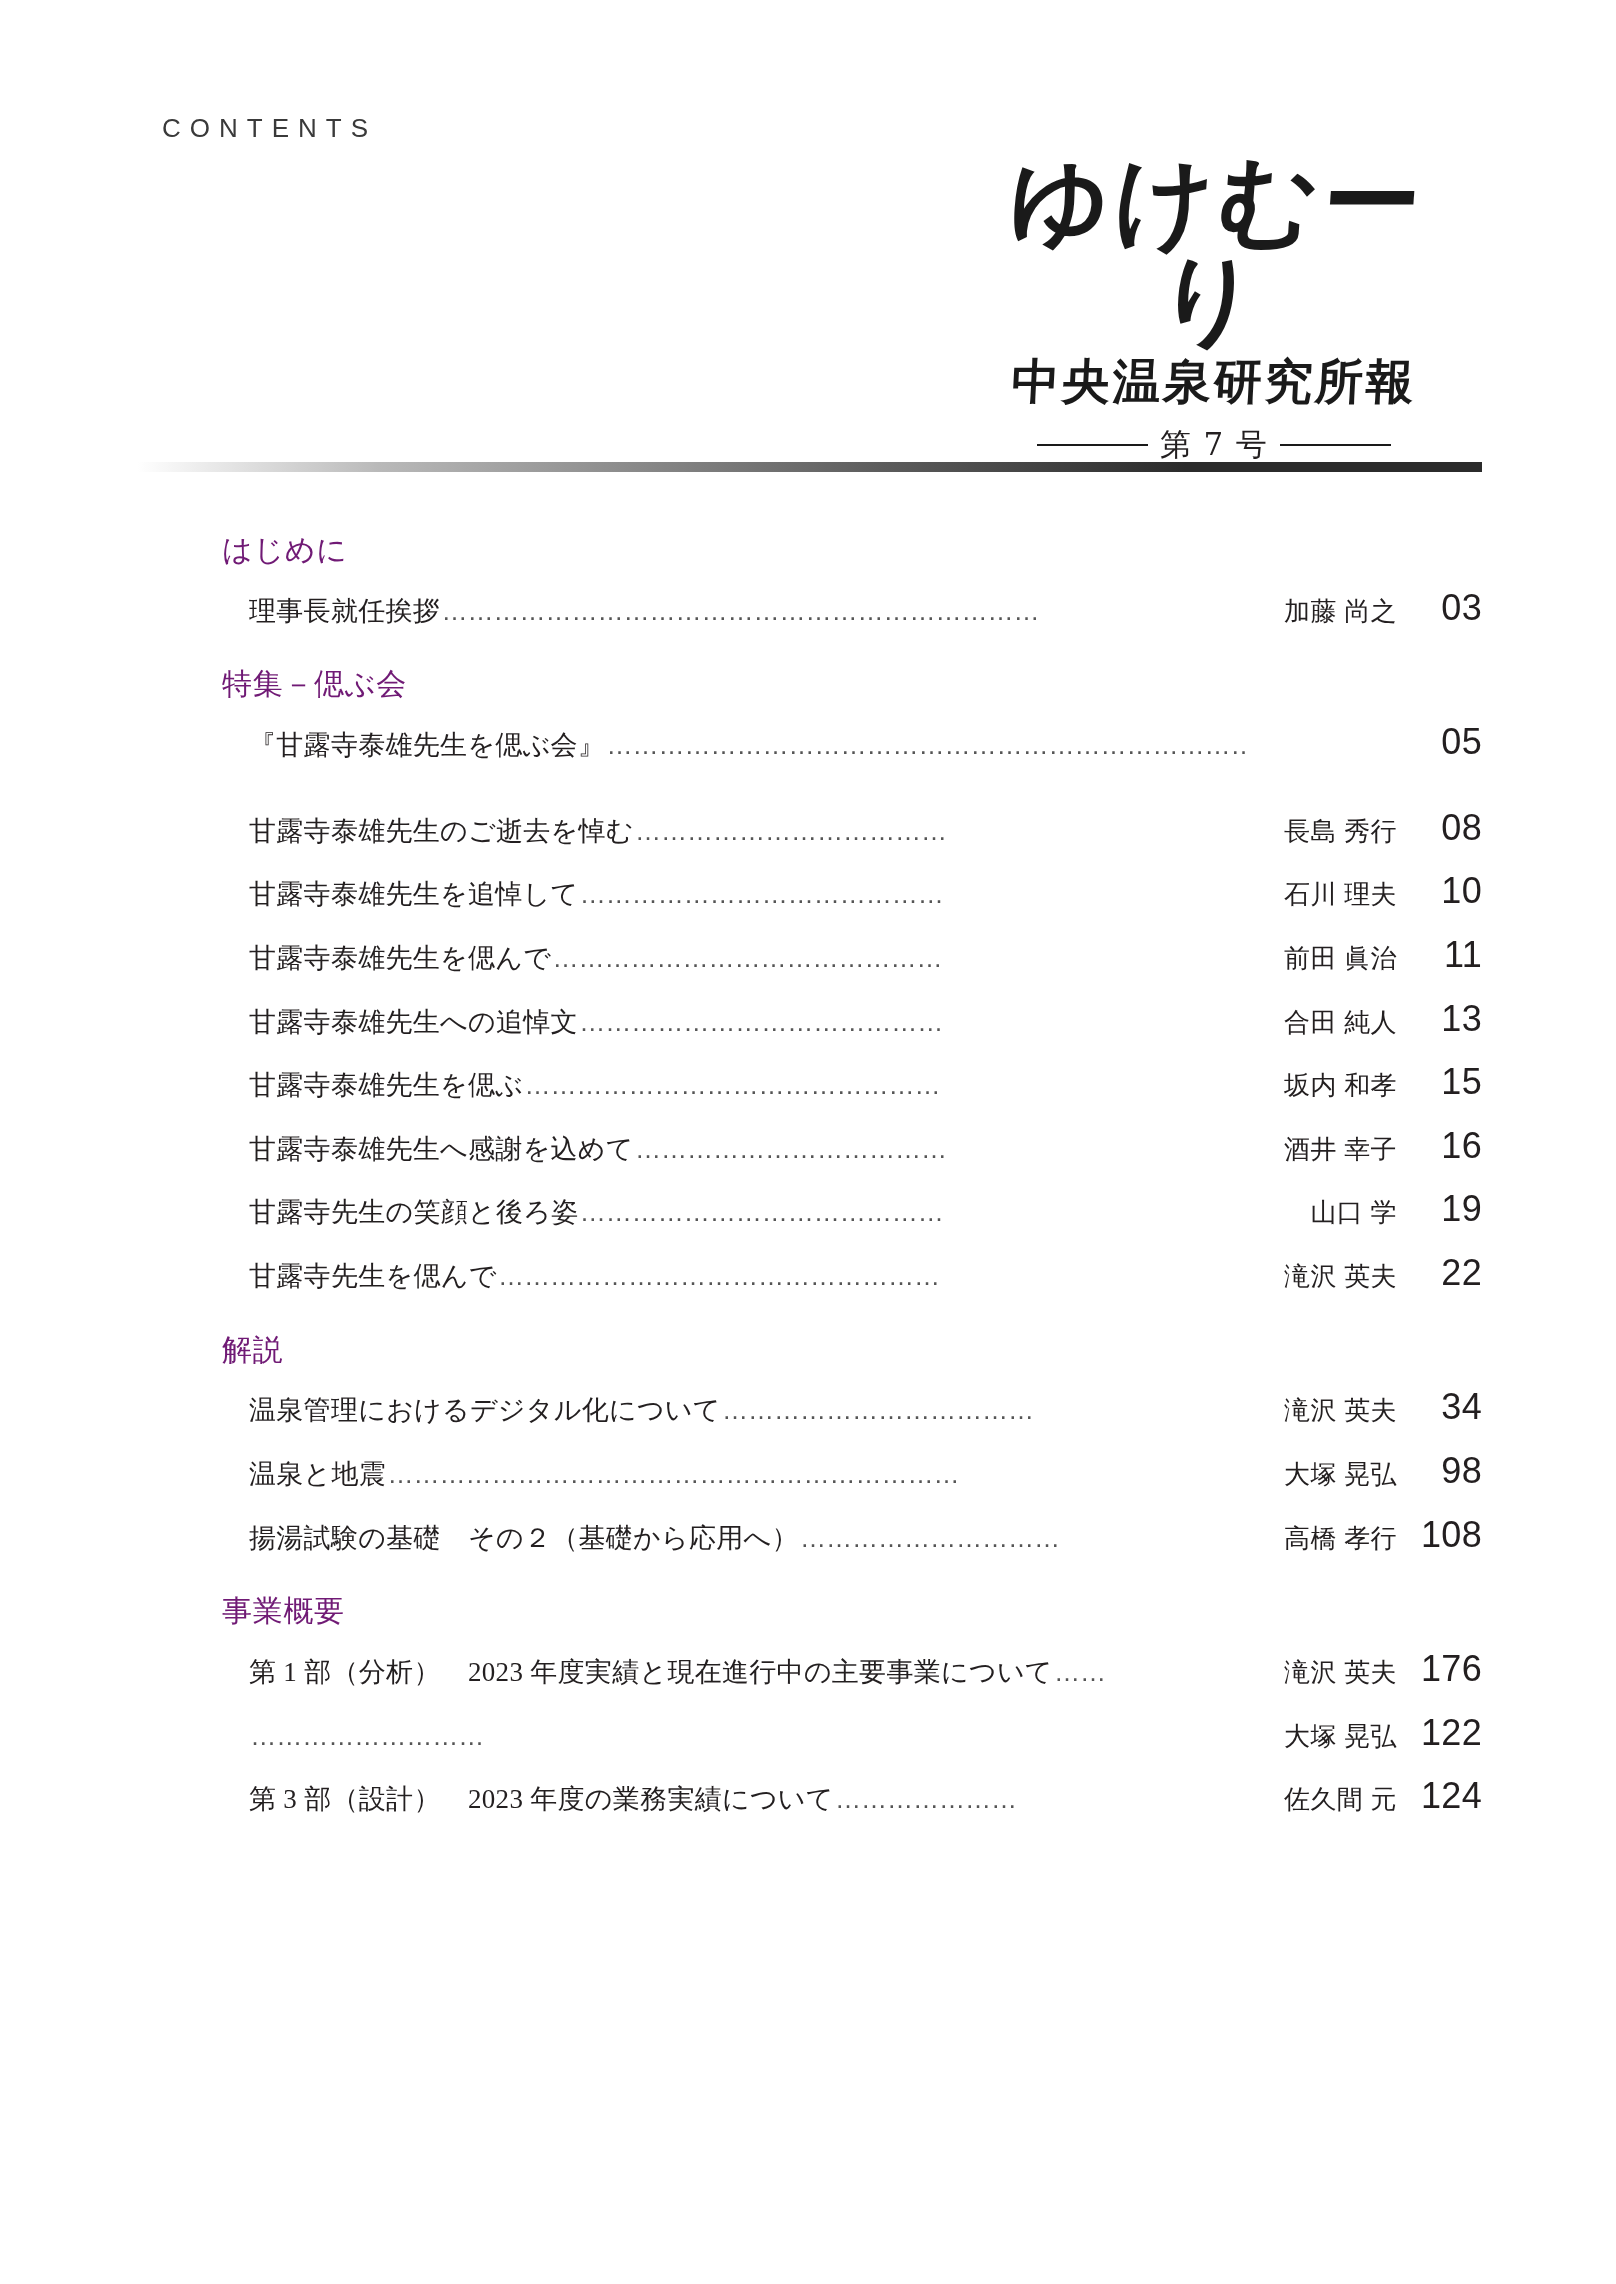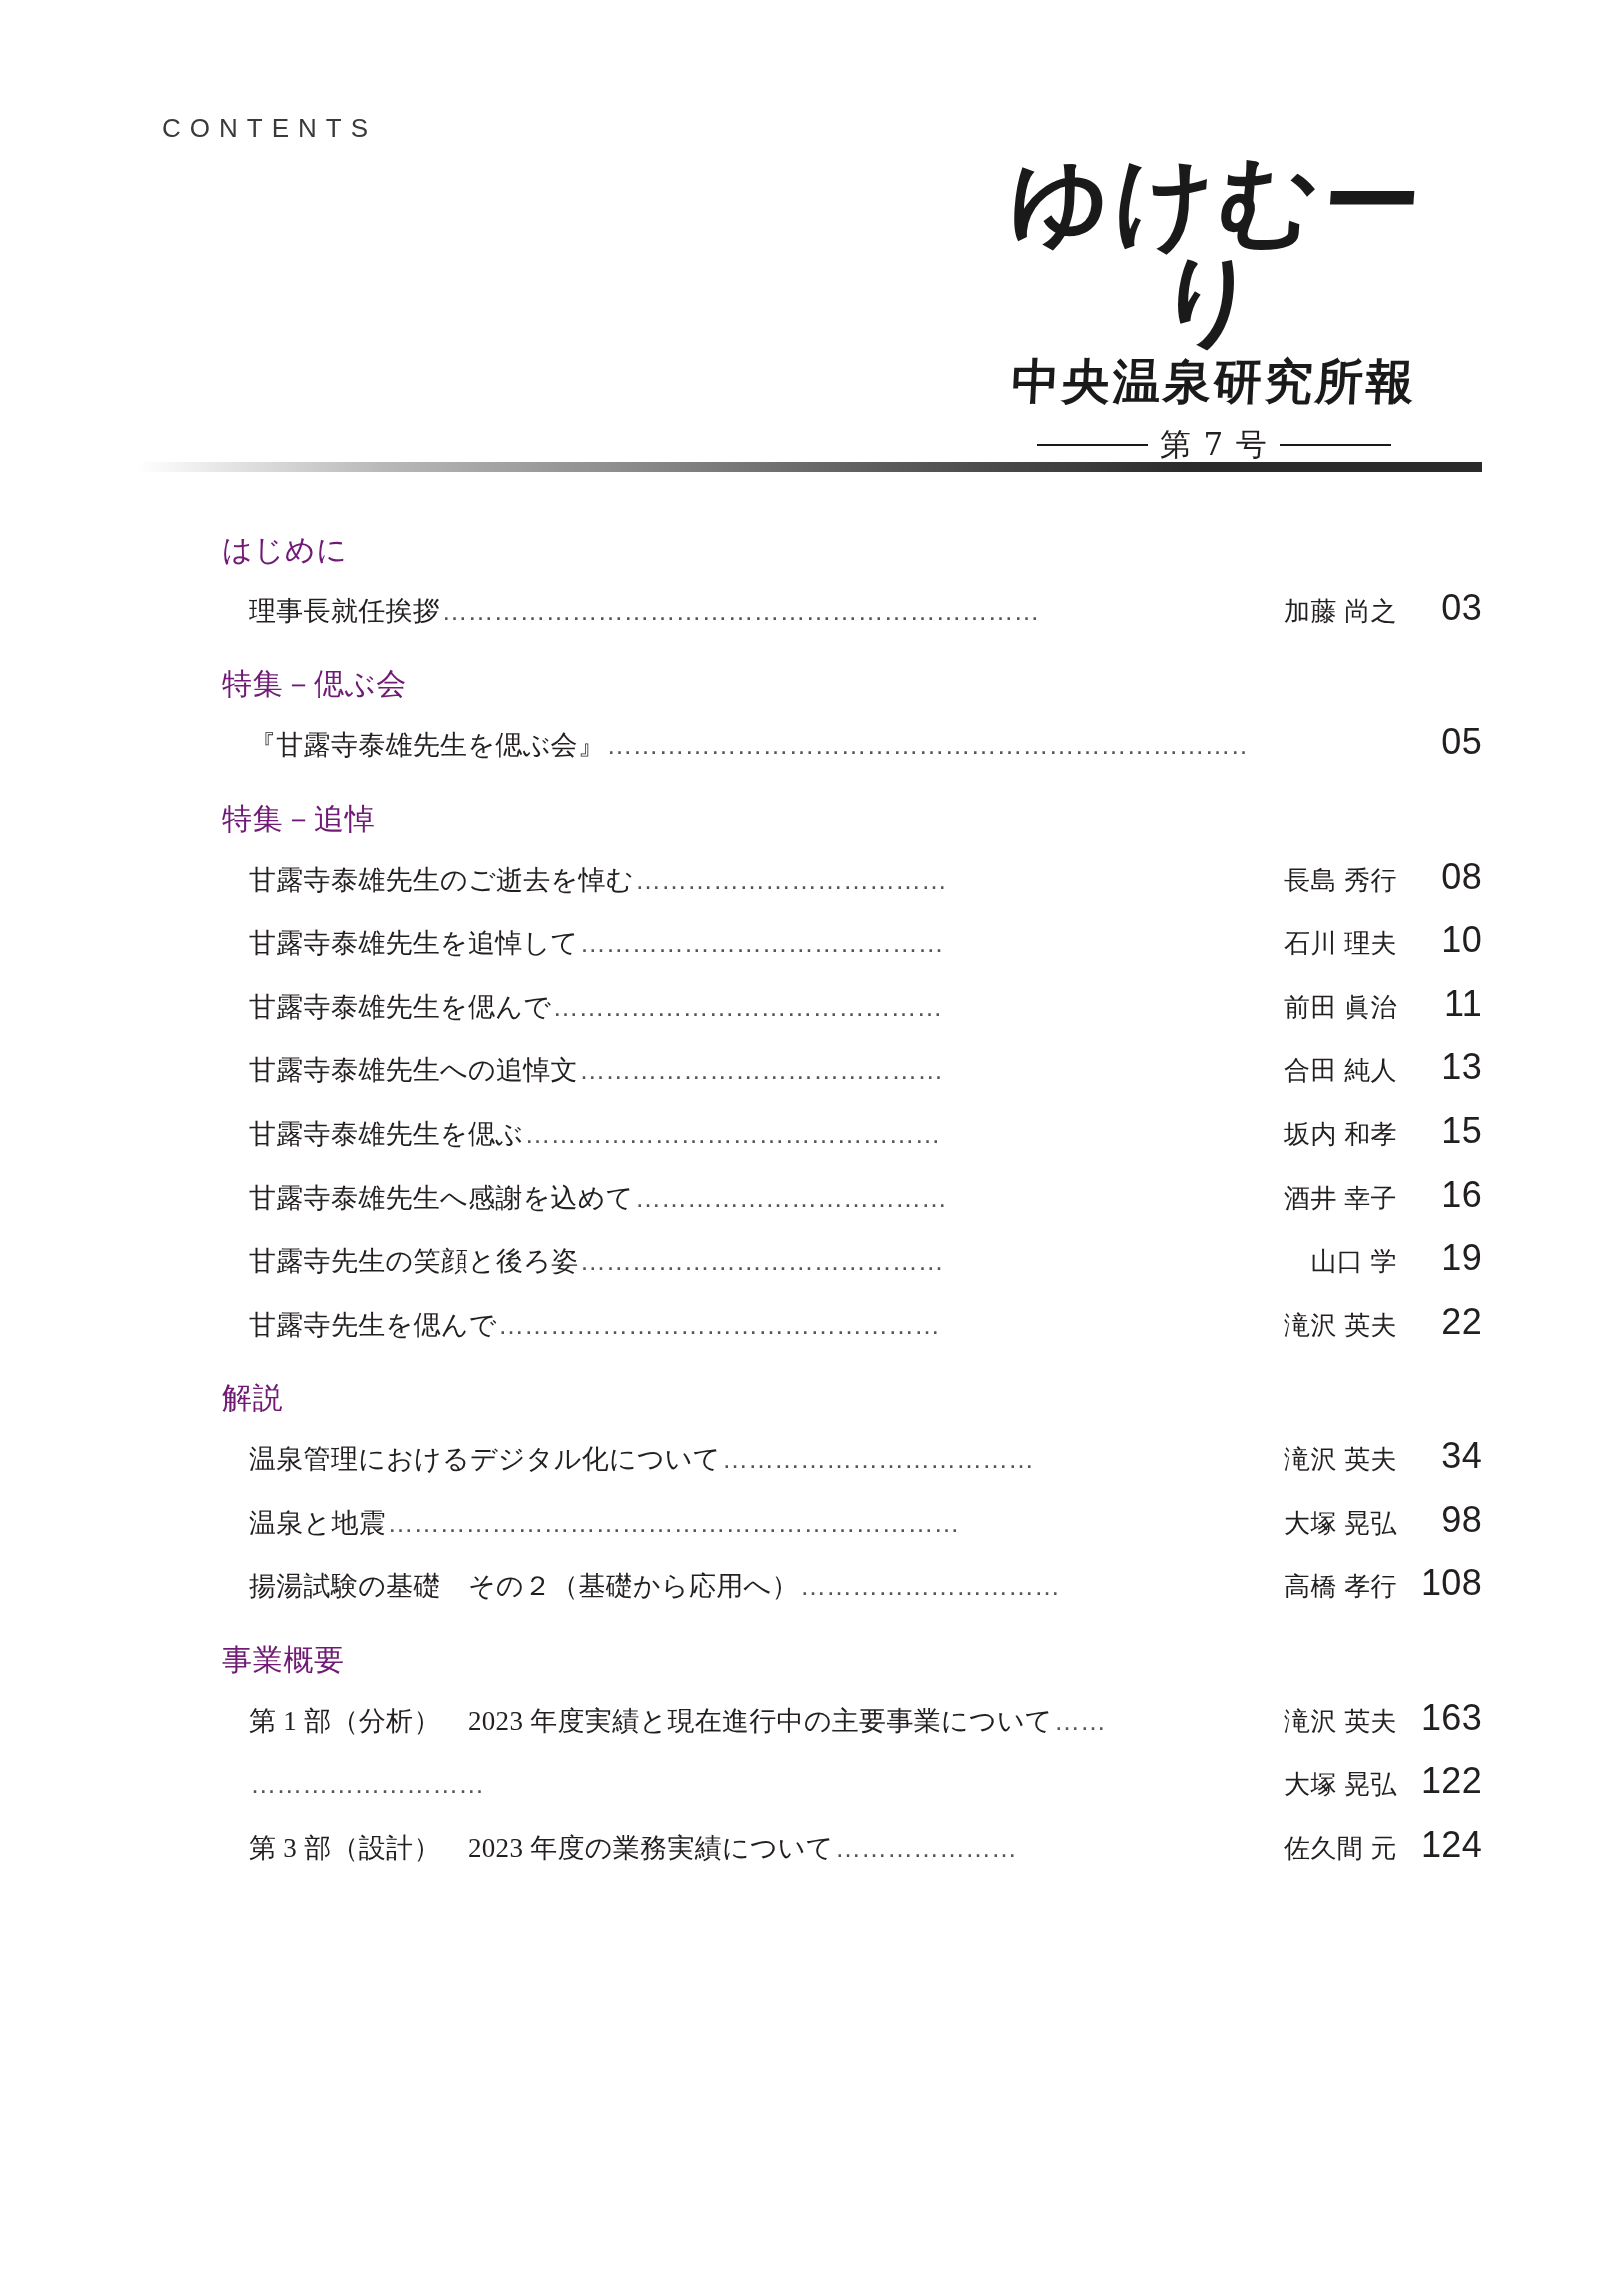--- a/index.html
+++ b/index.html
@@ -197,21 +197,20 @@
       <div class="section-title">特集－偲ぶ会</div>
       <div class="entry">
         <span class="etitle">『甘露寺泰雄先生を偲ぶ会』</span>
         <span class="leader">……………………………………………………………………</span>
         <span class="author"></span>
         <span class="page-num">05</span>
       </div>
     </div>
 
     <div class="section gap-top">
-      <div class="section-title">特集－追悼</div>
 
       <div class="entry">
         <span class="etitle">甘露寺泰雄先生のご逝去を悼む</span>
         <span class="leader">………………………………</span>
         <span class="author">長島 秀行</span>
         <span class="page-num">08</span>
       </div>
       <div class="entry">
         <span class="etitle">甘露寺泰雄先生を追悼して</span>
         <span class="leader">……………………………………</span>
@@ -278,21 +277,21 @@
         <span class="page-num">108</span>
       </div>
     </div>
 
     <div class="section gap-top">
       <div class="section-title">事業概要</div>
       <div class="entry">
         <span class="etitle">第 1 部（分析）　2023 年度実績と現在進行中の主要事業について</span>
         <span class="leader">……</span>
         <span class="author">滝沢 英夫</span>
-        <span class="page-num">163</span>
+        <span class="page-num">176</span>
       </div>
       <div class="entry">
         <span class="leader">………………………</span>
         <span class="author">大塚 晃弘</span>
         <span class="page-num">122</span>
       </div>
       <div class="entry">
         <span class="etitle">第 3 部（設計）　2023 年度の業務実績について</span>
         <span class="leader">…………………</span>
         <span class="author">佐久間 元</span>

